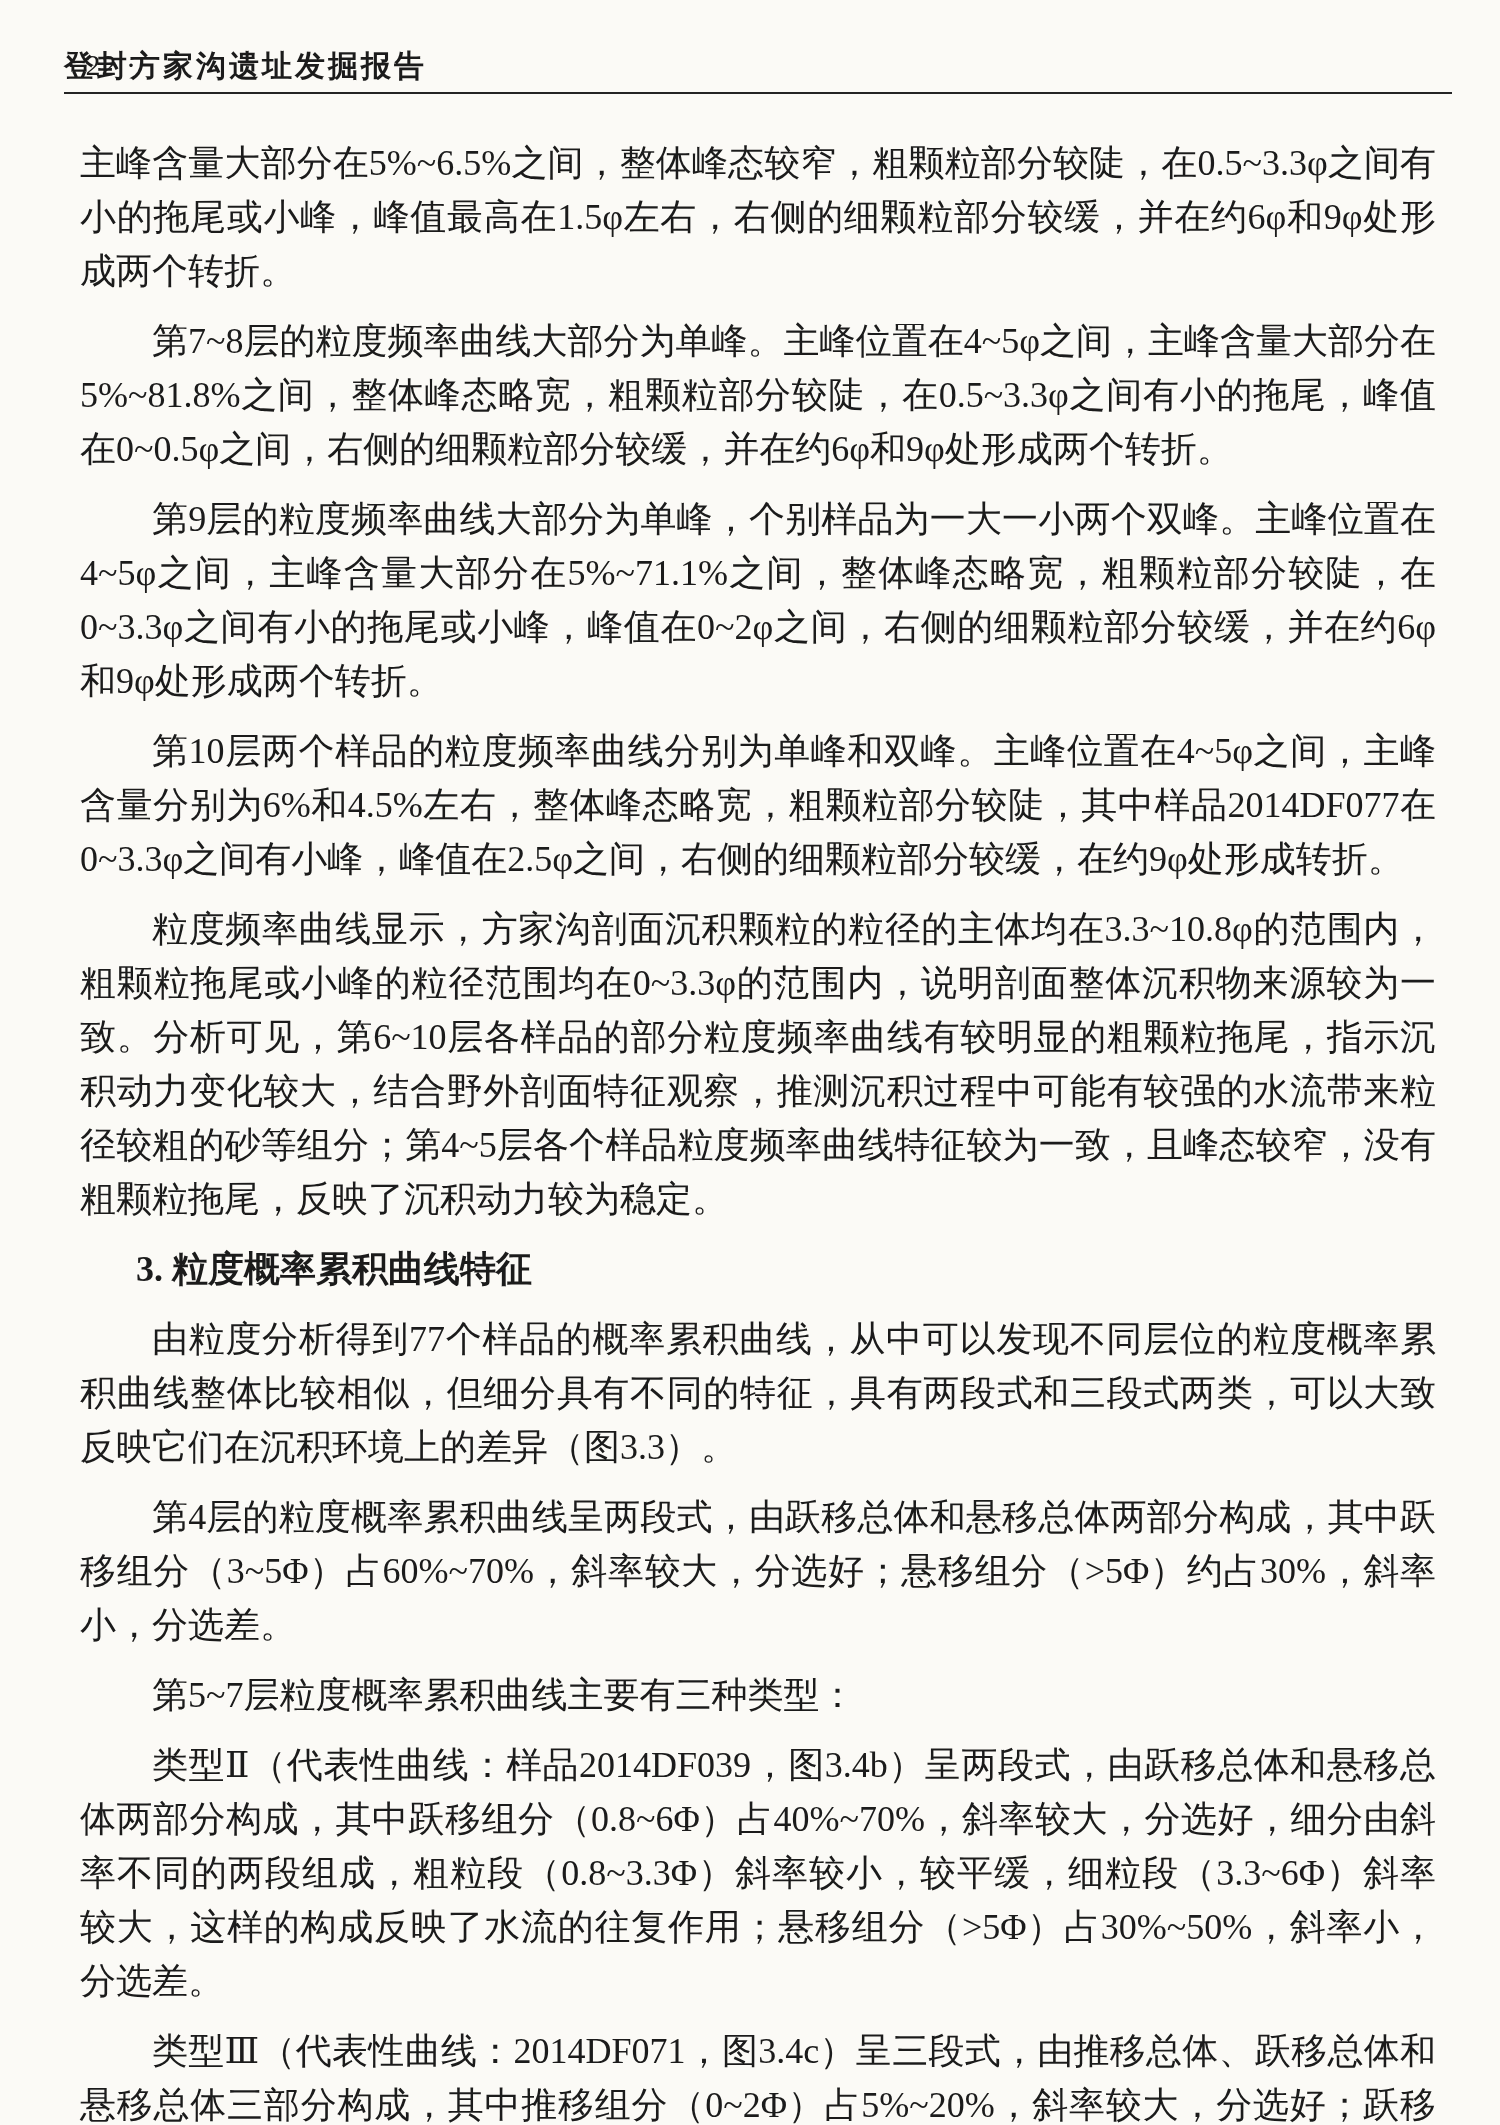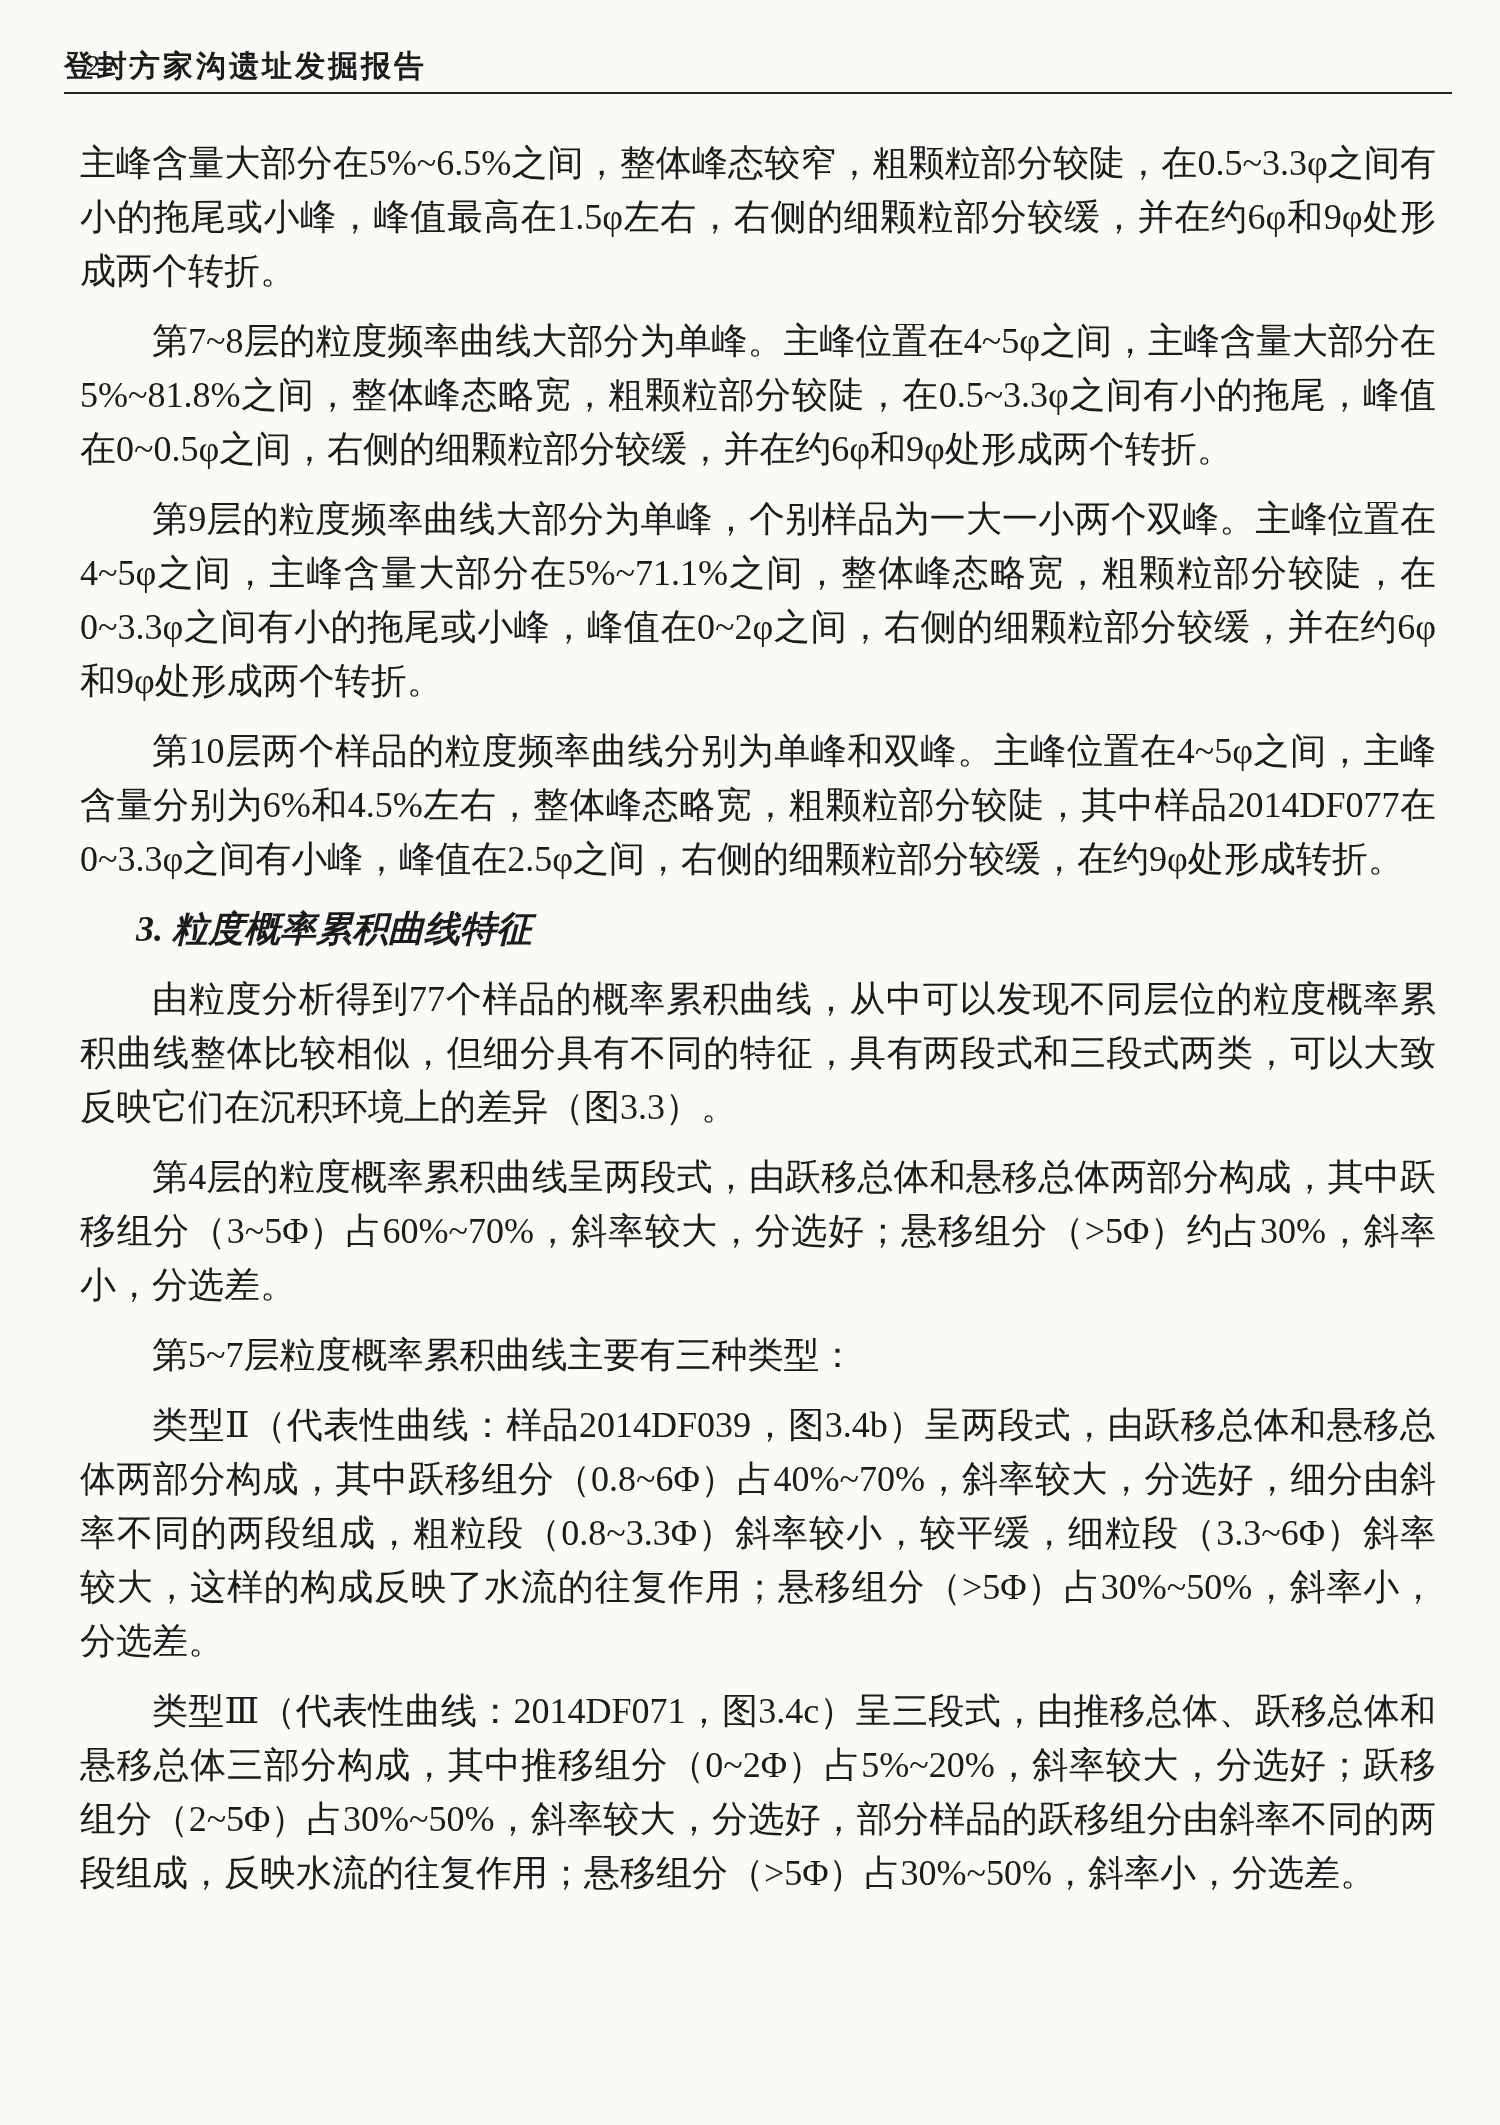--- a/index.html
+++ b/index.html
@@ -57,39 +57,39 @@
   }
   p.indent {
     text-indent: 2em;
   }
   h3.section-heading {
     font-size: 36px;
     line-height: 54px;
     font-weight: bold;
     text-indent: 2em;
     margin: 16px 0 14px 0;
-    font-style: italic;
   }
 </style>
 </head>
 <body>
 
 <div class="page">
 
   <header class="page-header">
     <span class="page-number">· 22 ·</span>
     <span class="header-title">登封方家沟遗址发掘报告</span>
   </header>
   <div class="header-rule"></div>
 
   <main class="page-body">
     <p class="para">主峰含量大部分在5%~6.5%之间，整体峰态较窄，粗颗粒部分较陡，在0.5~3.3φ之间有小的拖尾或小峰，峰值最高在1.5φ左右，右侧的细颗粒部分较缓，并在约6φ和9φ处形成两个转折。</p>
     <p class="para indent">第7~8层的粒度频率曲线大部分为单峰。主峰位置在4~5φ之间，主峰含量大部分在5%~81.8%之间，整体峰态略宽，粗颗粒部分较陡，在0.5~3.3φ之间有小的拖尾，峰值在0~0.5φ之间，右侧的细颗粒部分较缓，并在约6φ和9φ处形成两个转折。</p>
     <p class="para indent">第9层的粒度频率曲线大部分为单峰，个别样品为一大一小两个双峰。主峰位置在4~5φ之间，主峰含量大部分在5%~71.1%之间，整体峰态略宽，粗颗粒部分较陡，在0~3.3φ之间有小的拖尾或小峰，峰值在0~2φ之间，右侧的细颗粒部分较缓，并在约6φ和9φ处形成两个转折。</p>
     <p class="para indent">第10层两个样品的粒度频率曲线分别为单峰和双峰。主峰位置在4~5φ之间，主峰含量分别为6%和4.5%左右，整体峰态略宽，粗颗粒部分较陡，其中样品2014DF077在0~3.3φ之间有小峰，峰值在2.5φ之间，右侧的细颗粒部分较缓，在约9φ处形成转折。</p>
+    <p class="para indent">粒度频率曲线显示，方家沟剖面沉积颗粒的粒径的主体均在3.3~10.8φ的范围内，粗颗粒拖尾或小峰的粒径范围均在0~3.3φ的范围内，说明剖面整体沉积物来源较为一致。分析可见，第6~10层各样品的部分粒度频率曲线有较明显的粗颗粒拖尾，指示沉积动力变化较大，结合野外剖面特征观察，推测沉积过程中可能有较强的水流带来粒径较粗的砂等组分；第4~5层各个样品粒度频率曲线特征较为一致，且峰态较窄，没有粗颗粒拖尾，反映了沉积动力较为稳定。</p>
     <h3 class="section-heading">3. 粒度概率累积曲线特征</h3>
     <p class="para indent">由粒度分析得到77个样品的概率累积曲线，从中可以发现不同层位的粒度概率累积曲线整体比较相似，但细分具有不同的特征，具有两段式和三段式两类，可以大致反映它们在沉积环境上的差异（图3.3）。</p>
     <p class="para indent">第4层的粒度概率累积曲线呈两段式，由跃移总体和悬移总体两部分构成，其中跃移组分（3~5Φ）占60%~70%，斜率较大，分选好；悬移组分（&gt;5Φ）约占30%，斜率小，分选差。</p>
     <p class="para indent">第5~7层粒度概率累积曲线主要有三种类型：</p>
     <p class="para indent">类型Ⅱ（代表性曲线：样品2014DF039，图3.4b）呈两段式，由跃移总体和悬移总体两部分构成，其中跃移组分（0.8~6Φ）占40%~70%，斜率较大，分选好，细分由斜率不同的两段组成，粗粒段（0.8~3.3Φ）斜率较小，较平缓，细粒段（3.3~6Φ）斜率较大，这样的构成反映了水流的往复作用；悬移组分（&gt;5Φ）占30%~50%，斜率小，分选差。</p>
     <p class="para indent">类型Ⅲ（代表性曲线：2014DF071，图3.4c）呈三段式，由推移总体、跃移总体和悬移总体三部分构成，其中推移组分（0~2Φ）占5%~20%，斜率较大，分选好；跃移组分（2~5Φ）占30%~50%，斜率较大，分选好，部分样品的跃移组分由斜率不同的两段组成，反映水流的往复作用；悬移组分（&gt;5Φ）占30%~50%，斜率小，分选差。</p>
 
   </main>
 
 </div>

